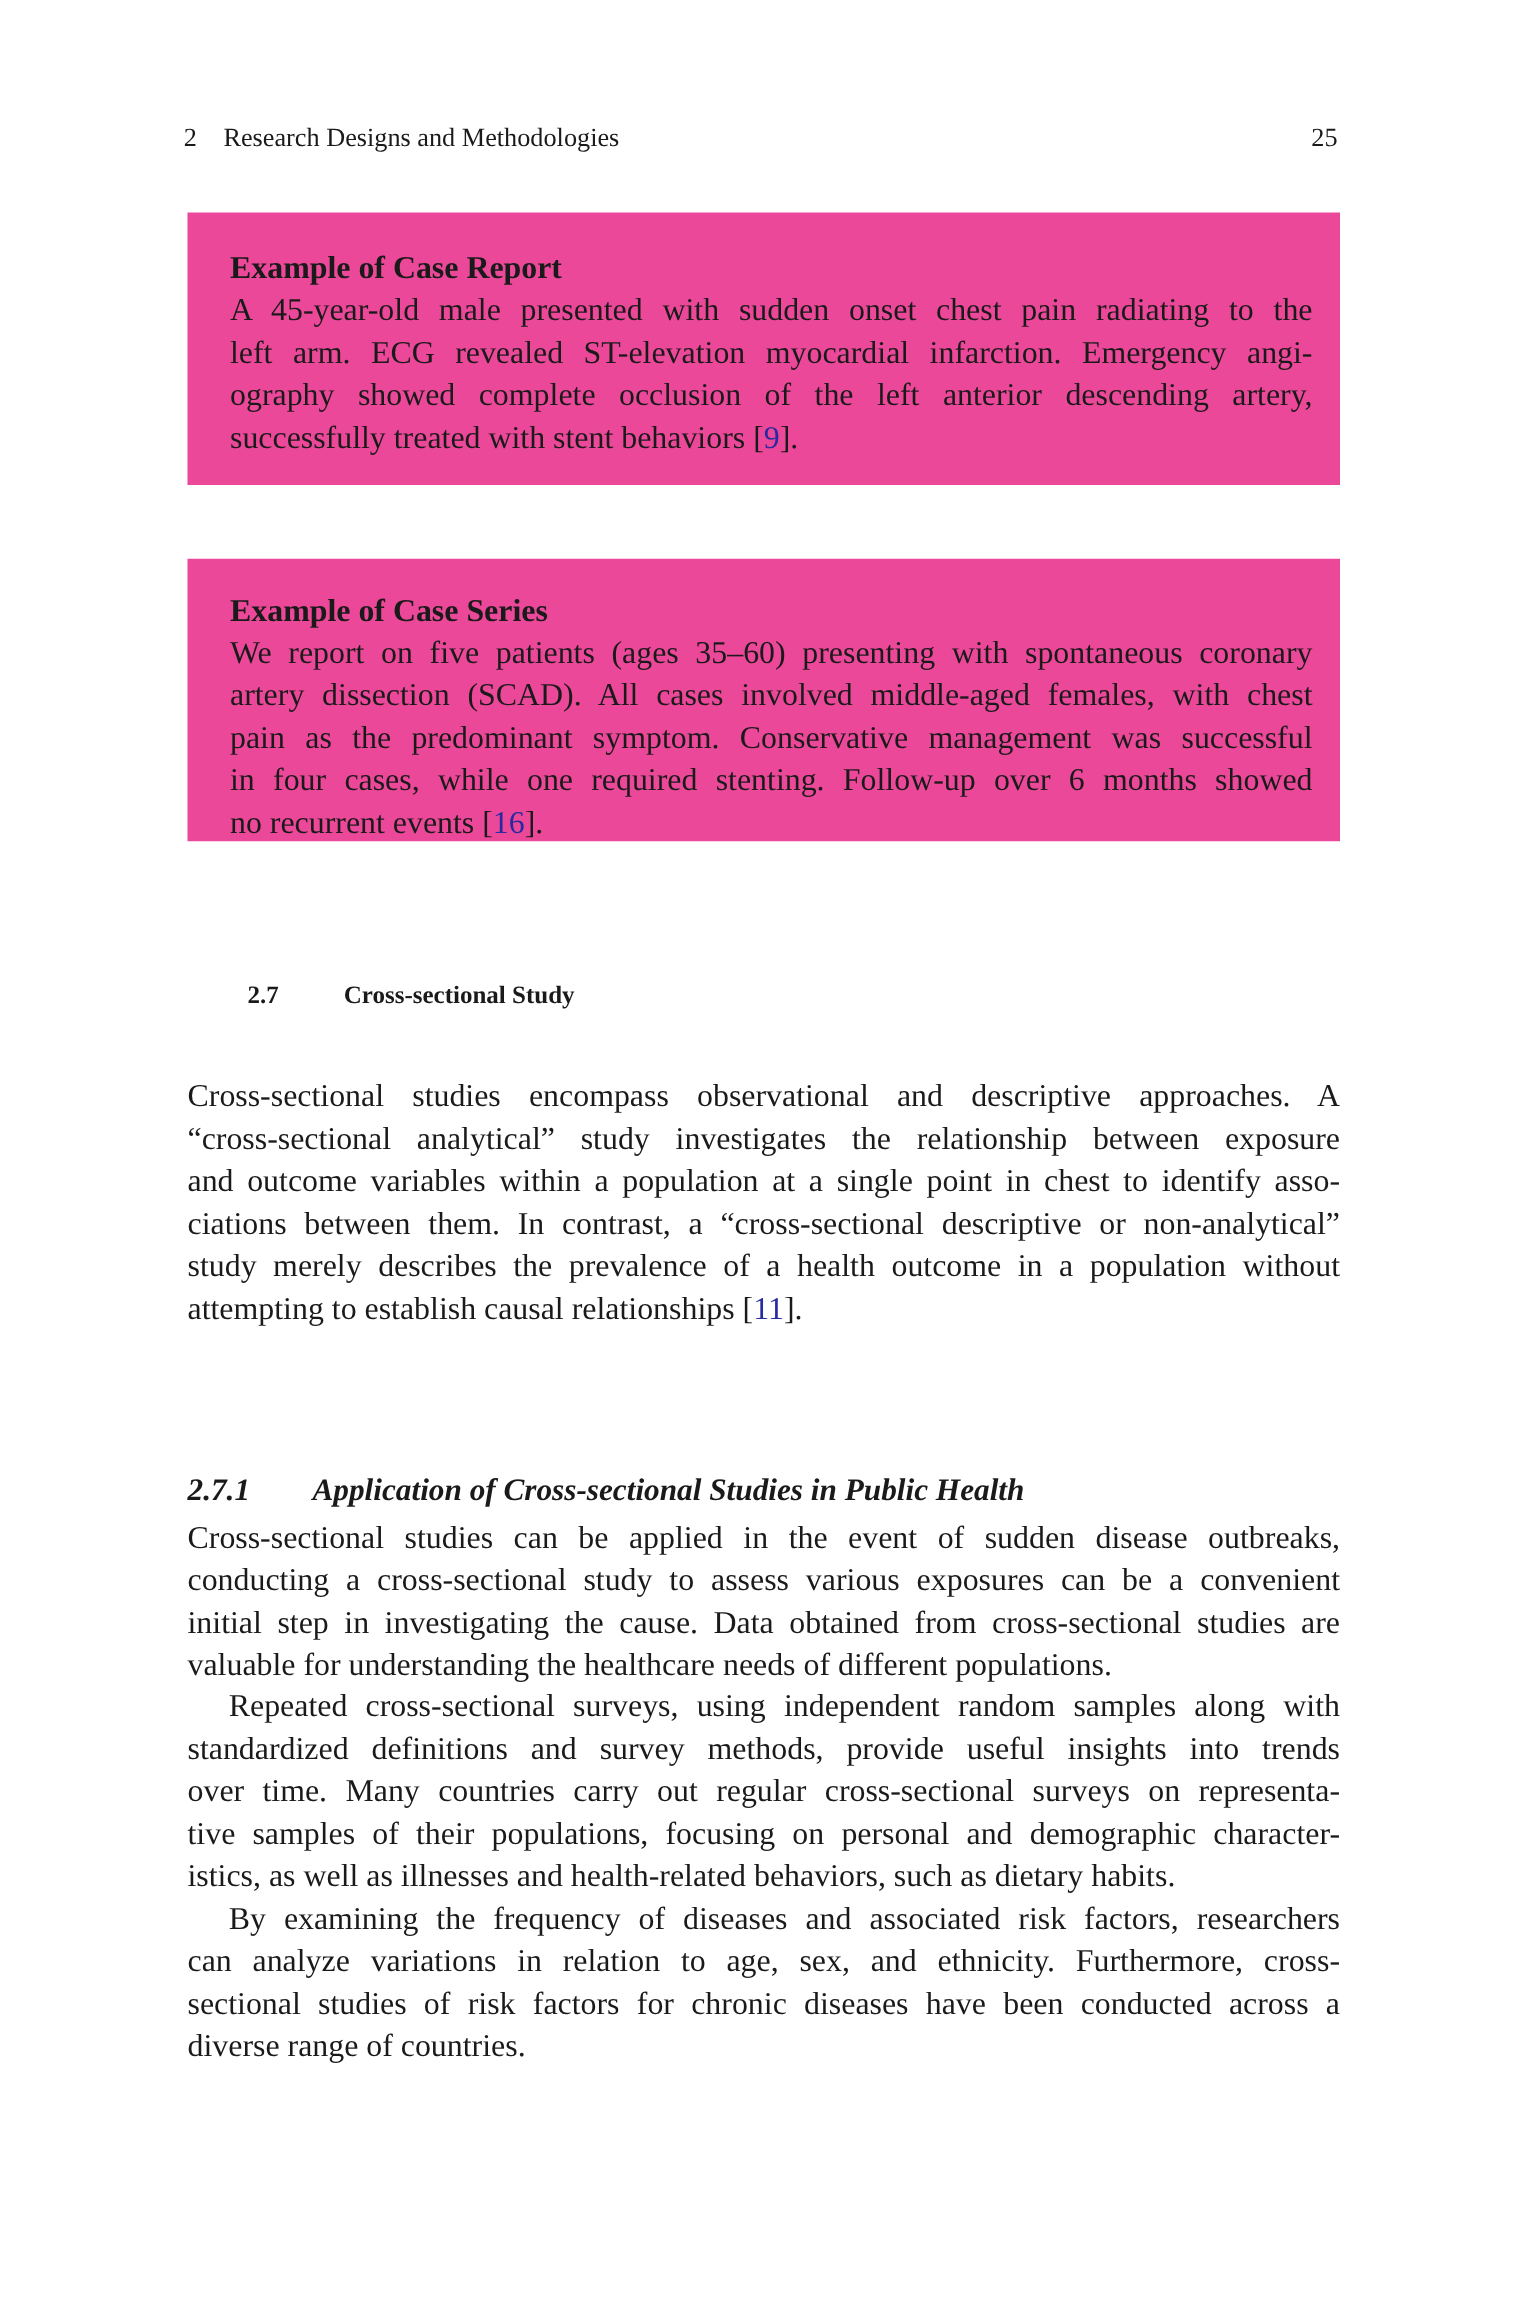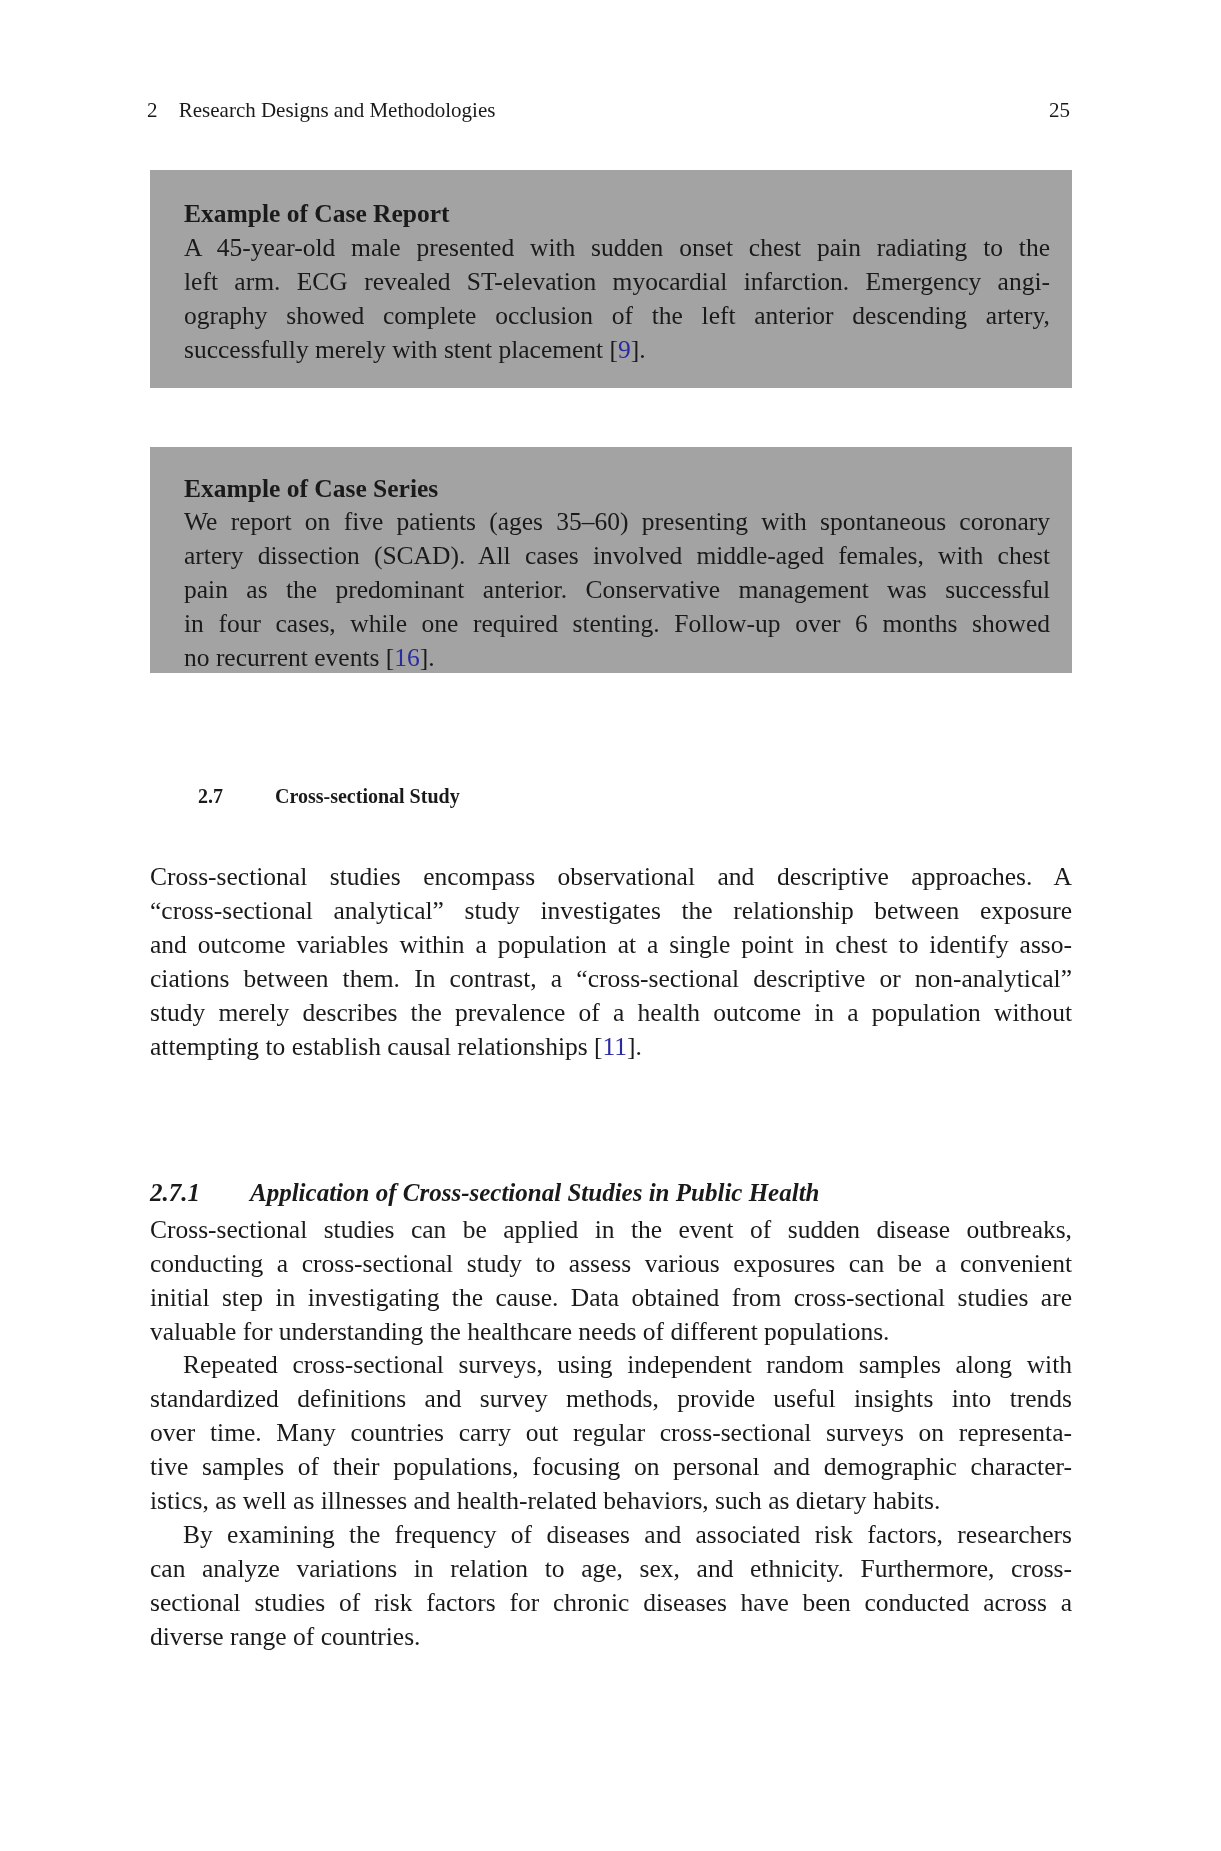--- a/index.html
+++ b/index.html
@@ -1,20 +1,20 @@
 <!DOCTYPE html>
 <html><head>
 <meta charset="utf-8">
 <style>
   html, body { margin: 0; padding: 0; background: #ffffff; }
   body { width: 1221px; height: 1851px; position: relative; overflow: hidden;
          font-family: "Liberation Serif", "DejaVu Serif", serif; color: #1a1a1a; }
   .abs { position: absolute; }
   .running-head { font-size: 21px; line-height: 21px; white-space: nowrap; }
-  .box { position: absolute; left: 150px; width: 922px; background: #a3a3a3; }
+  .box { position: absolute; left: 150px; width: 922px; background: #ec4899; }
   .line { position: absolute; left: 0; width: 100%; font-size: 25.5px; line-height: 30px;
           white-space: nowrap; text-align: justify; text-align-last: justify; height: 30px; }
   .line.last { text-align-last: left; }
   .box-title { font-weight: bold; font-size: 25.5px; line-height: 30px; white-space: nowrap; position: absolute; }
   .h2 { font-weight: bold; font-size: 20px; line-height: 36px; white-space: nowrap; margin-left: 48px; }
   .h3 { font-weight: bold; font-style: italic; font-size: 25px; line-height: 36px; white-space: nowrap; margin-top: 40px; }
   .num { display: inline-block; }
   a.cite { color: #2a2aa0; text-decoration: none; }
   .textblock { position: absolute; left: 150px; width: 922px; }
   .boxtext { position: absolute; left: 34px; width: 866px; top: 0; }
@@ -27,30 +27,30 @@
   <span style="margin-left:16px;">Research Designs and Methodologies</span>
 </div>
 <div class="abs running-head" style="left:1049px; top:100px;">25</div>
 
 <div class="box" style="top:170px; height:218px;">
   <div class="boxtext">
     <div class="box-title" style="top:29px;">Example of Case Report</div>
     <div class="line" style="top:63px;">A 45-year-old male presented with sudden onset chest pain radiating to the</div>
     <div class="line" style="top:97px;">left arm. ECG revealed ST-elevation myocardial infarction. Emergency angi-</div>
     <div class="line" style="top:131px;">ography showed complete occlusion of the left anterior descending artery,</div>
-    <div class="line last" style="top:165px;"><span>successfully merely with stent placement </span>[<a class="cite" href="#">9</a><span>].</span></div>
+    <div class="line last" style="top:165px;"><span>successfully treated with stent behaviors </span>[<a class="cite" href="#">9</a><span>].</span></div>
   </div>
 </div>
 
 <div class="box" style="top:447px; height:226px;">
   <div class="boxtext">
     <div class="box-title" style="top:27px;">Example of Case Series</div>
     <div class="line" style="top:60px;">We report on five patients (ages 35–60) presenting with spontaneous coronary</div>
     <div class="line" style="top:94px;">artery dissection (SCAD). All cases involved middle-aged females, with chest</div>
-    <div class="line" style="top:128px;">pain as the predominant anterior. Conservative management was successful</div>
+    <div class="line" style="top:128px;">pain as the predominant symptom. Conservative management was successful</div>
     <div class="line" style="top:162px;">in four cases, while one required stenting. Follow-up over 6 months showed</div>
     <div class="line last" style="top:196px;"><span>no recurrent events </span>[<a class="cite" href="#">16</a><span>].</span></div>
   </div>
 </div>
 
 <div class="abs h2" style="left:150px; top:778px;">
   <span class="num" style="width:77px;">2.7</span><span>Cross-sectional Study</span>
 </div>
 
 <div class="textblock" style="top:0;">

